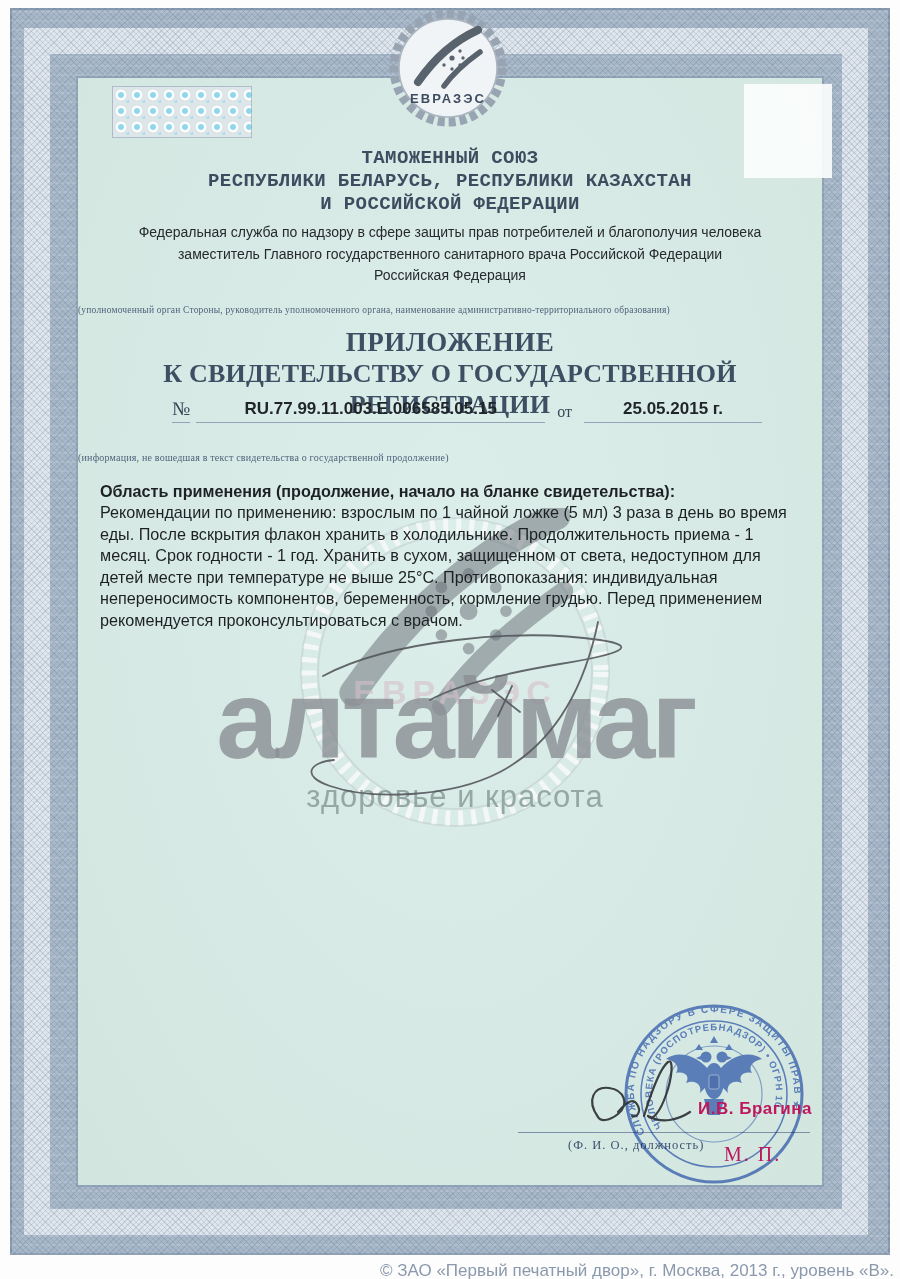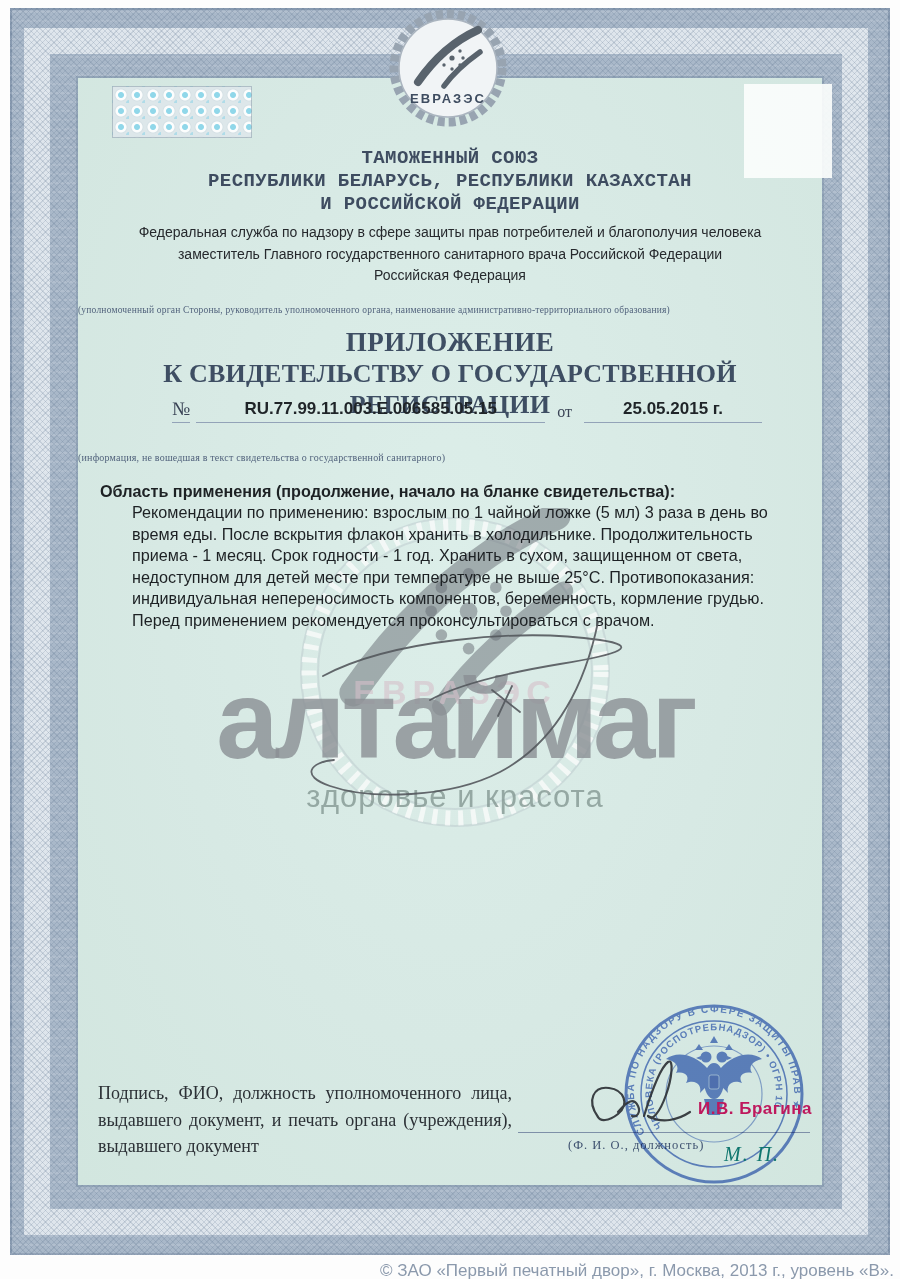--- a/index.html
+++ b/index.html
@@ -51,21 +51,21 @@
   .numrow{position:absolute;left:172px;top:398px;width:590px;display:flex;align-items:flex-end;z-index:4;}
   .numrow .no{font-size:19px;color:#3a4456;margin-right:6px;border-bottom:1.2px solid #93a3b8;padding-bottom:2px;}
   .numrow .u{border-bottom:1.2px solid #93a3b8;text-align:center;padding-bottom:3px;
     font-weight:bold;font-size:17px;color:#1f2428;}
   .numrow .u1{flex:1;}
   .numrow .ot{font-size:16px;color:#3a4456;margin:0 12px;padding-bottom:2px;}
   .numrow .u2{width:178px;}
 
   .bodyblock{position:absolute;left:100px;top:480px;width:708px;z-index:4;color:#1d2124;}
   .body-head{font-weight:bold;font-size:16.2px;line-height:22px;}
-  .body-text{font-size:16.2px;line-height:21.5px;margin-left:32px;}
+  .body-text{font-size:16.2px;line-height:21.5px;}
 
   
   .wm-emblem{position:absolute;left:290px;top:508px;z-index:1;}
   .wm-brand{position:absolute;left:0;top:664px;width:910px;text-align:center;z-index:2;
     font-weight:bold;font-size:112px;letter-spacing:-4px;line-height:1;
     color:rgba(138,142,147,.80);}
   .wm-tag{position:absolute;left:0;top:779px;width:910px;text-align:center;z-index:2;
     font-size:31px;letter-spacing:1px;color:rgba(125,146,140,.75);}
   .flourish{position:absolute;left:230px;top:595px;z-index:5;}
 
@@ -73,21 +73,21 @@
   .foot-caption{position:absolute;left:98px;top:1080px;width:414px;z-index:4;
     font-size:18px;line-height:26.5px;color:#2c3136;text-align:justify;}
   .fio-line{position:absolute;left:518px;top:1132px;width:292px;border-top:1.2px solid #7e90a8;z-index:4;}
   .fio-caption{position:absolute;left:568px;top:1138px;z-index:4;
     font-size:12.5px;letter-spacing:1px;color:#3f5270;}
   .stamp{position:absolute;left:609px;top:989px;z-index:6;opacity:.82;mix-blend-mode:multiply;}
   .pen-sig{position:absolute;left:570px;top:1045px;z-index:8;}
   .signer{position:absolute;left:698px;top:1099px;z-index:8;
     font-size:17px;font-weight:bold;letter-spacing:.5px;color:#be185d;}
   .mp{position:absolute;left:724px;top:1143px;z-index:8;
-    font-size:20px;letter-spacing:2px;color:#0f766e;font-style:italic;}
+    font-size:20px;letter-spacing:2px;color:#be185d;}
   .copyright{position:absolute;right:6px;top:1261px;z-index:4;
     font-size:17px;color:#8b99ac;}
 </style>
 </head>
 <body>
 
 <div class="page">
 
   <div class="frame"></div>
   <div class="frame-stripe"></div>
@@ -134,21 +134,21 @@
     <div class="t1">ПРИЛОЖЕНИЕ</div>
     <div class="t2">К СВИДЕТЕЛЬСТВУ О ГОСУДАРСТВЕННОЙ РЕГИСТРАЦИИ</div>
   </div>
 
   <div class="numrow">
     <span class="no serif">№</span>
     <div class="u u1 sans">RU.77.99.11.003.E.006585.05.15</div>
     <span class="ot serif">от</span>
     <div class="u u2 sans">25.05.2015 г.</div>
   </div>
-  <div class="caption cap2 serif">(информация, не вошедшая в текст свидетельства о государственной санитарного)</div>
+  <div class="caption cap2 serif">(информация, не вошедшая в текст свидетельства о государственной продолжение)</div>
 
   <div class="bodyblock sans">
     <div class="body-head">Область применения (продолжение, начало на бланке свидетельства):</div>
     <div class="body-text">Рекомендации по применению: взрослым по 1 чайной ложке (5 мл) 3 раза в день во время еды. После вскрытия флакон хранить в холодильнике. Продолжительность приема - 1 месяц. Срок годности - 1 год. Хранить в сухом, защищенном от света, недоступном для детей месте при температуре не выше 25°С. Противопоказания: индивидуальная непереносимость компонентов, беременность, кормление грудью. Перед применением рекомендуется проконсультироваться с врачом.</div>
   </div>
 
   <svg class="wm-emblem" width="330" height="330" viewBox="0 0 330 330">
     <circle cx="165" cy="164" r="154" fill="none" stroke="rgba(170,180,188,.30)" stroke-width="2"></circle>
     <circle cx="165" cy="164" r="146" fill="none" stroke="rgba(252,252,252,.72)" stroke-width="15" stroke-dasharray="5 8"></circle>
     <circle cx="165" cy="164" r="137" fill="none" stroke="rgba(170,180,188,.30)" stroke-width="2"></circle>
@@ -175,21 +175,20 @@
 
   <svg class="flourish" width="480" height="230" viewBox="0 0 480 230">
     <g fill="none" stroke="#54585d" stroke-width="1.8" stroke-linecap="round" opacity=".9">
       <path d="M 93 81 C 160 45 290 33 370 45 C 410 51 392 59 330 69 C 270 79 225 91 200 105"></path>
       <path d="M 368 27 C 356 85 330 145 270 177 C 220 203 140 205 100 191 C 70 181 80 167 104 165"></path>
       <path d="M 262 95 L 290 117"></path>
       <path d="M 282 91 L 268 121"></path>
     </g>
   </svg>
 
-  <div class="foot-caption serif">Подпись, ФИО, должность уполномоченного лица, выдавшего документ, и печать органа (учреждения), выдавшего документ</div>
   <div class="fio-line"></div>
   <div class="fio-caption serif">(Ф. И. О., должность)</div>
 
   <svg class="stamp" width="212" height="212" viewBox="0 0 212 212">
     <defs>
       <path id="ringOuter" d="M 40 150 A 80 80 0 1 1 170 150"></path>
       <path id="ringInner" d="M 55 140 A 62 62 0 1 1 155 140"></path>
     </defs>
     <circle cx="105" cy="105" r="88" fill="none" stroke="#4b70c6" stroke-width="3"></circle>
     <circle cx="105" cy="105" r="73" fill="none" stroke="#4b70c6" stroke-width="1.5"></circle>

